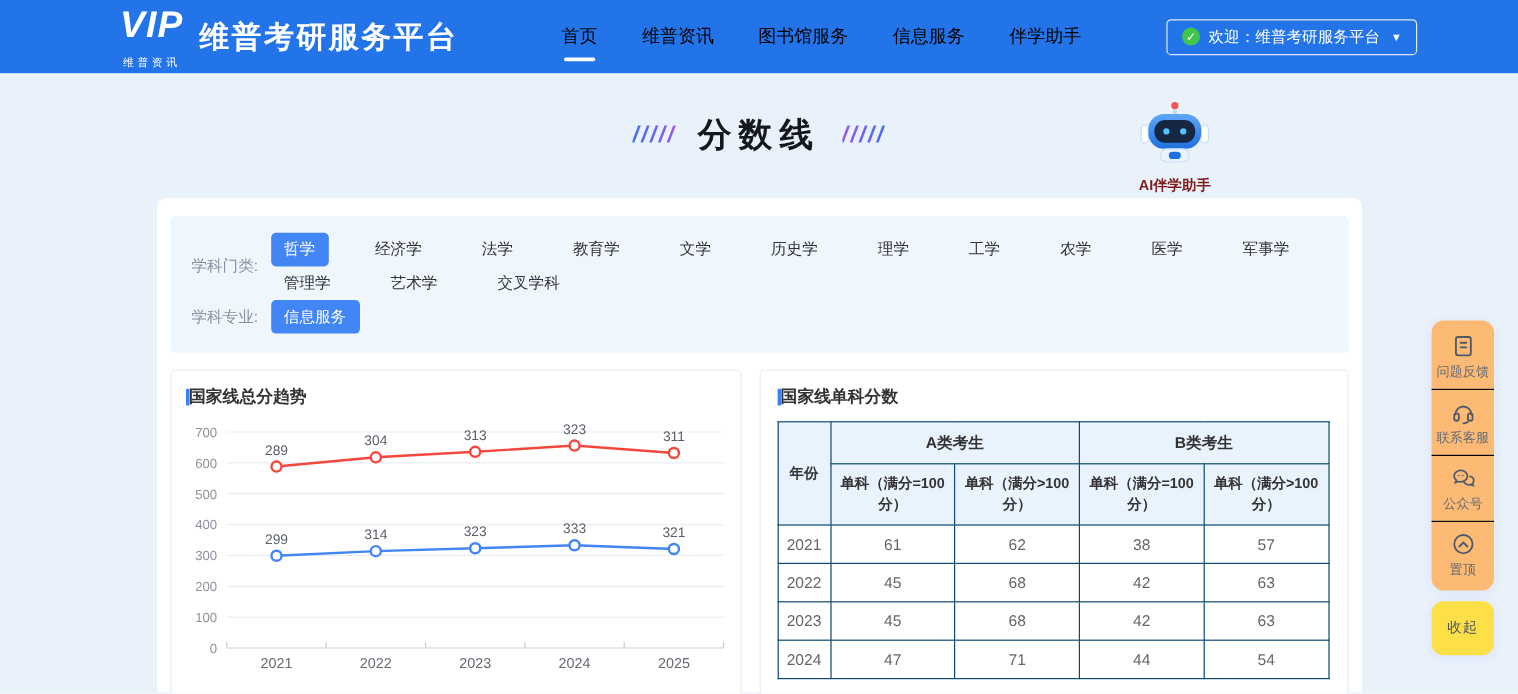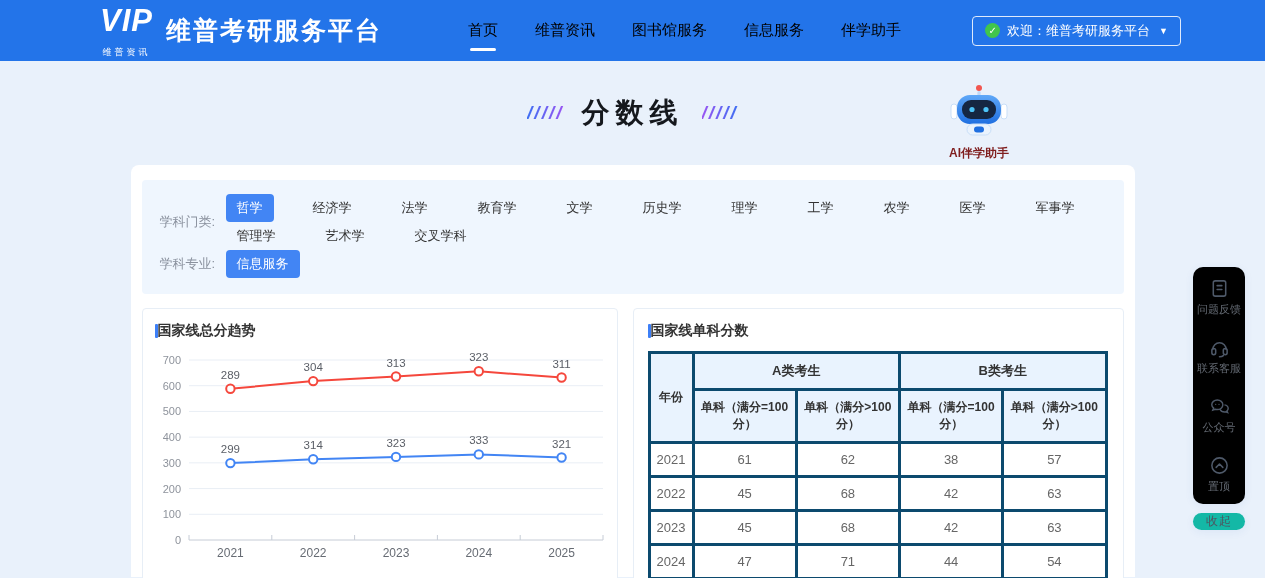--- a/index.html
+++ b/index.html
@@ -69,33 +69,33 @@
   .cards-row { display:flex; gap:15px; margin-top:14px; }
   .panel { background:#fff; border:1px solid #E7EEF6; border-radius:4px; height:295px; }
   .trend-panel { width:476px; padding:13px 10px 0 12px; }
   .table-panel { flex:1; padding:13px 15px 0 14px; }
   .panel-title { display:flex; align-items:center; gap:0; font-size:14px; font-weight:bold; color:#333; }
   .title-bar { width:3px; height:14px; background:#3D7FF7; border-radius:1px; flex:none; }
 
   #trend-svg { display:block; margin-top:4px; }
 
   .score-table { width:100%; border-collapse:collapse; margin-top:11px; table-layout:fixed; }
-  .score-table th, .score-table td { border:3px solid #0c4a6e; text-align:center; }
+  .score-table th, .score-table td { border:1px solid #0c4a6e; text-align:center; }
   .score-table thead th { background:#E9F3FE; color:#333; font-size:12px; font-weight:bold; padding:8px 2px; }
   .score-table thead th.group { font-size:13px; }
   .score-table tbody td { color:#666; font-size:13px; padding:8px 2px; background:#fff; }
 
   
   .side-toolbar { position:absolute; right:20px; top:267px; width:52px; }
-  .tool-card { background:#000000; border-radius:10px; box-shadow:0 2px 10px rgba(36,88,163,.07); padding:3px 0; }
+  .tool-card { background:#fdba74; border-radius:10px; box-shadow:0 2px 10px rgba(36,88,163,.07); padding:3px 0; }
   .tool-item { display:flex; flex-direction:column; align-items:center; padding:8px 0 7px; cursor:pointer; }
-  .tool-item + .tool-item { border-top:5px solid #000000;text-align:center; }
+  .tool-item + .tool-item { border-top:1px solid #000000;text-align:center; }
   .tool-label { font-size:11px; color:#646A73; margin-top:3px; white-space:nowrap; }
   .collapse-card {
-    margin-top:9px; background:#14b8a6; border-radius:10px; padding:0 0; text-align:center;
+    margin-top:9px; background:#fde047; border-radius:10px; padding:14px 0; text-align:center;
     font-size:12px; color:#4E5560; cursor:pointer; box-shadow:0 2px 10px rgba(36,88,163,.07); letter-spacing:1px;
   }
 </style>
 </head>
 <body>
 
 <header class="topbar">
   <div class="logo">
     <div class="vip-block">
       <span class="vip-text">VIP</span>

